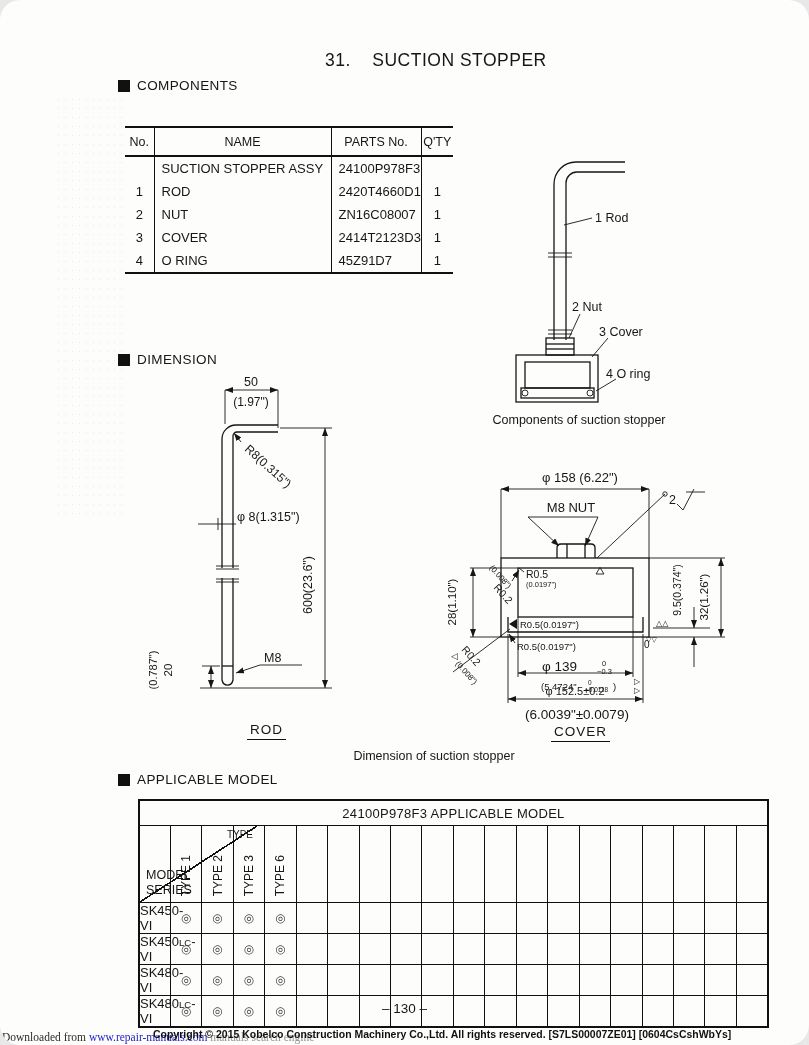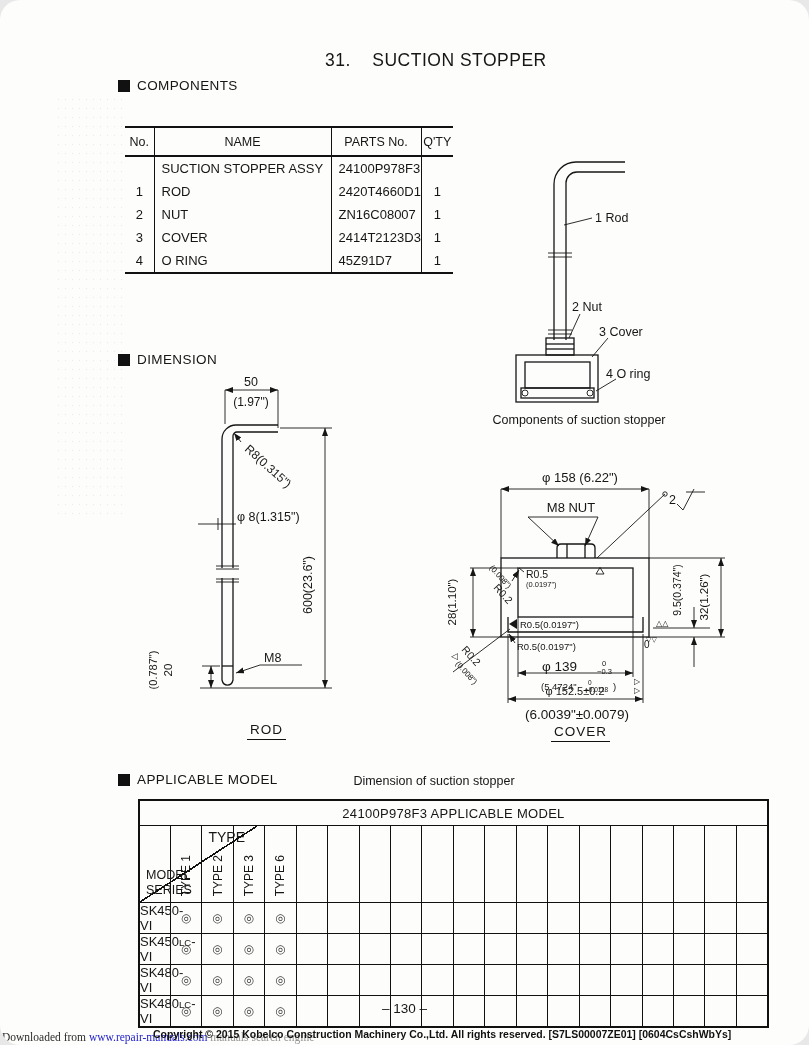--- a/index.html
+++ b/index.html
@@ -21,21 +21,21 @@
   .ctable .bl{border-left:1.5px solid #111;}
   
   .cap{font-size:12.5px;text-align:center;}
   .ucap{font-size:13.5px;letter-spacing:1px;border-bottom:1.5px solid #111;padding:0 3px 2px 3px;}
   
   .mtable{border-collapse:collapse;table-layout:fixed;border:2px solid #111;font-size:13px;margin-left:18px;}
   .mtable td,.mtable th{border:1.5px solid #111;padding:0;font-weight:normal;}
   .mt-title{height:24px;text-align:center;font-size:13px;letter-spacing:.3px;}
   .corner{position:relative;width:117px;height:76px;
           background:linear-gradient(to bottom right,transparent calc(50% - .8px),#111 calc(50% - .8px),#111 calc(50% + .8px),transparent calc(50% + .8px));}
-  .corner .tp{position:absolute;top:3px;right:12px;font-size:14px;}
+  .corner .tp{position:absolute;top:3px;right:4px;font-size:10px;}
   .corner .bt{position:absolute;bottom:4px;left:6px;font-size:12.5px;line-height:1.2;text-align:left;}
   .typecell{vertical-align:bottom;text-align:center;height:76px;}
   .vlabel{display:inline-block;writing-mode:vertical-rl;transform:rotate(180deg);
           font-size:12px;white-space:nowrap;margin-bottom:3px;}
   .modelcell{text-align:left;padding-left:7px;height:21px;font-size:13px;}
   .modelcell .lc{font-size:9.5px;}
   .markcell{text-align:center;font-size:12px;color:#3a3a3a;}
   
   .pageno{left:0;width:809px;top:1001px;text-align:center;font-size:13.5px;}
   .dlline{left:2px;top:1031px;font-family:"Liberation Serif",serif;font-size:11.5px;color:#2b2b2b;white-space:nowrap;}
@@ -292,21 +292,21 @@
     <g class="dln">
       <line x1="83" y1="172" x2="83" y2="241"></line>
       <line x1="218" y1="172" x2="218" y2="241"></line>
       <line x1="83" y1="237" x2="218" y2="237" marker-start="url(#ah)" marker-end="url(#ah)"></line>
     </g>
     <text class="t" x="150" y="233" font-size="11" text-anchor="middle">φ 152.5±0.2</text>
     <text class="t" x="152" y="257" font-size="13.5" text-anchor="middle">(6.0039"±0.0079)</text>
   </svg>
   <div class="abs ucap" style="left:551px;top:724px">COVER</div>
 
-  <div class="abs cap" style="left:346px;top:774px;width:176px">Dimension of suction stopper</div>
+  <div class="abs cap" style="left:346px;top:749px;width:176px">Dimension of suction stopper</div>
 
   <div class="abs sect" style="left:118px;top:772px">
     <span class="sq"></span>
     <span>APPLICABLE MODEL</span>
   </div>
 
   <table class="mtable abs" style="left:120px;top:799px;width:631px">
     <tbody>
         <tr>
       <td class="mt-title" colspan="20">24100P978F3 APPLICABLE MODEL</td>

